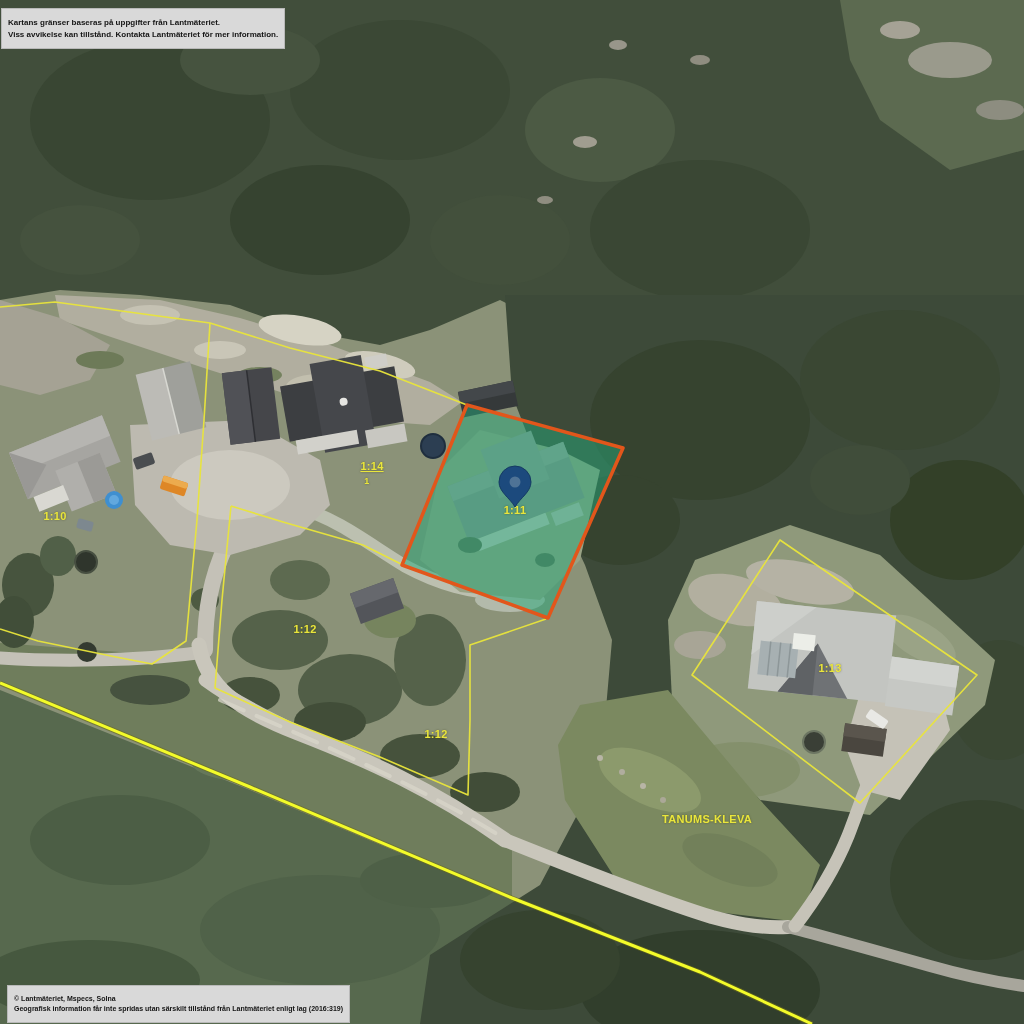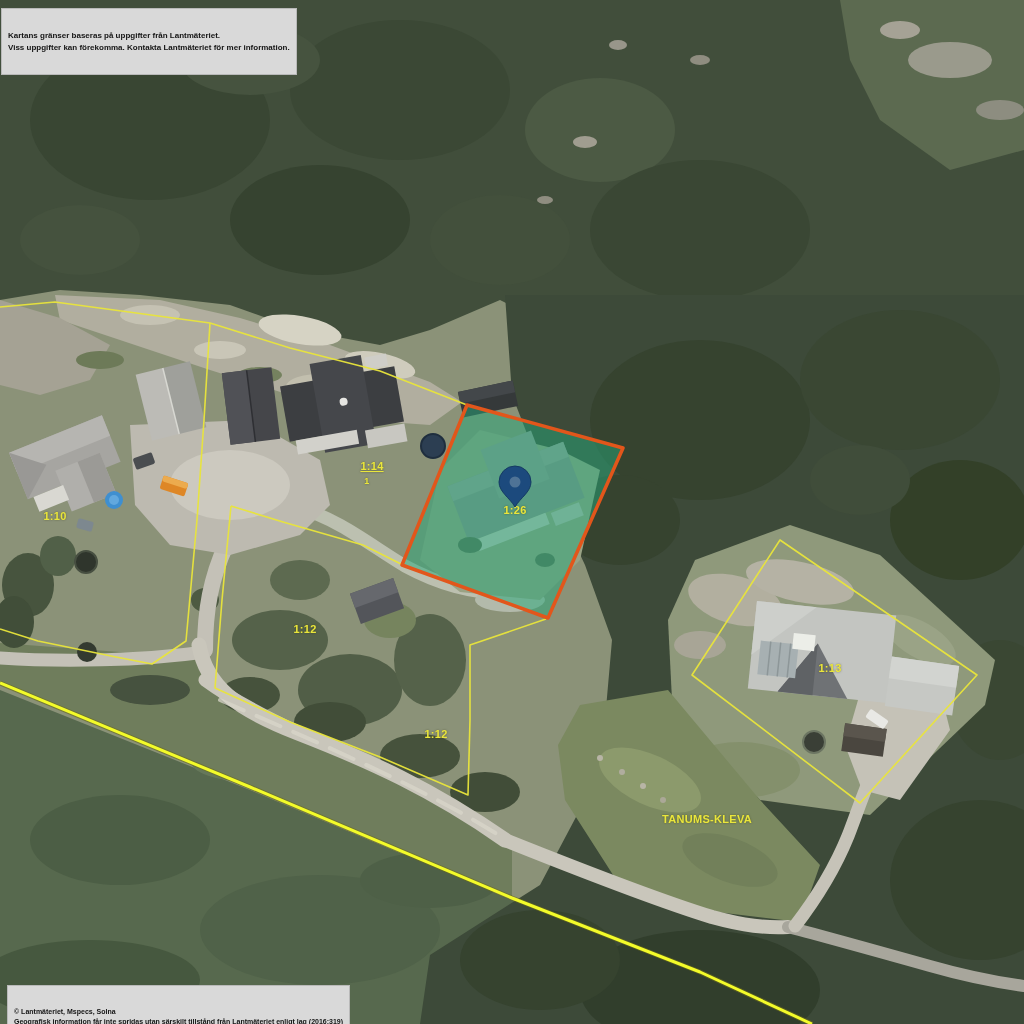--- a/index.html
+++ b/index.html
@@ -4,21 +4,21 @@
 <style>
   html,body{margin:0;padding:0;}
   body{width:1024px;height:1024px;overflow:hidden;background:#414e3b;font-family:"Liberation Sans",sans-serif;}
   .map{position:relative;width:1024px;height:1024px;}
   .map svg.base{position:absolute;left:0;top:0;z-index:1;}
   .labels{position:absolute;left:0;top:0;width:1024px;height:1024px;z-index:3;pointer-events:none;}
   .parcel-label{position:absolute;transform:translate(-50%,-50%);color:#eae63c;font-size:11px;font-weight:bold;
     letter-spacing:.3px;white-space:nowrap;text-shadow:0 0 2px rgba(50,50,0,.55);}
   svg.pin-layer{position:absolute;left:0;top:0;z-index:4;}
   .infobox{position:absolute;background:#d9d9d9;color:#141414;font-weight:bold;z-index:5;
-    box-shadow:0 0 0 1px #b9b9b9;padding:21px 6px;line-height:1.45;white-space:nowrap;}
+    box-shadow:0 0 0 1px #b9b9b9;padding:8px 6px;line-height:1.45;white-space:nowrap;}
   #disclaimer{left:2px;top:9px;font-size:8px;}
   #copyright{left:8px;top:986px;font-size:7px;}
 </style>
 </head>
 <body>
 
 <div class="map">
 
   <svg class="base" width="1024" height="1024" viewBox="0 0 1024 1024">
 
@@ -249,36 +249,36 @@
       <polyline points="0,683 250,787 512,898 700,972 812,1024" stroke="#f3fb2a" stroke-width="3"></polyline>
     </g>
 
     <polygon points="467,405 623,448 548,618 402,565" stroke="#e2561b" stroke-width="3.5" stroke-linejoin="round" fill="rgba(38,168,122,0.5)"></polygon>
   </svg>
 
   <div class="labels">
       <div class="parcel-label" style="left: 55px; top: 484px; font-size: 11px; margin-top: 32px;">1:10</div>
       <div class="parcel-label" style="left: 372px; top: 466px; font-size: 11px; text-decoration: underline;">1:14</div>
       <div class="parcel-label" style="left: 367px; top: 481px; font-size: 9px;">1</div>
-      <div class="parcel-label" style="left: 515px; top: 510px; font-size: 11px;">1:26</div>
+      <div class="parcel-label" style="left: 515px; top: 510px; font-size: 11px;">1:11</div>
       <div class="parcel-label" style="left: 305px; top: 629px; font-size: 11px;">1:12</div>
       <div class="parcel-label" style="left: 436px; top: 734px; font-size: 11px;">1:12</div>
       <div class="parcel-label" style="left: 830px; top: 668px; font-size: 11px;">1:13</div>
       <div class="parcel-label" style="left: 707px; top: 819px; font-size: 11px; text-align: right;">TANUMS-KLEVA</div>
     </div>
 
   <svg class="pin-layer" width="1024" height="1024" viewBox="0 0 1024 1024">
     <g transform="translate(515,486)">
       <path d="M0,21 C-5,12 -16,6 -16,-4 A16,16 0 1 1 16,-4 C16,6 5,12 0,21 Z" stroke="#153a63" stroke-width="1" fill="#1c4a7d"></path>
       <circle cx="0" cy="-4" r="5.5" fill="#4f7396"></circle>
     </g>
   </svg>
 
   <div class="infobox" id="disclaimer">
     <div>Kartans gränser baseras på uppgifter från Lantmäteriet.</div>
-    <div>Viss uppgifter kan förekomma. Kontakta Lantmäteriet för mer information.</div>
+    <div>Viss avvikelse kan tillstånd. Kontakta Lantmäteriet för mer information.</div>
   </div>
   <div class="infobox" id="copyright">
     <div>© Lantmäteriet, Mspecs, Solna</div>
     <div>Geografisk information får inte spridas utan särskilt tillstånd från Lantmäteriet enligt lag (2016:319)</div>
   </div>
 
 </div>
 
 </body></html>

